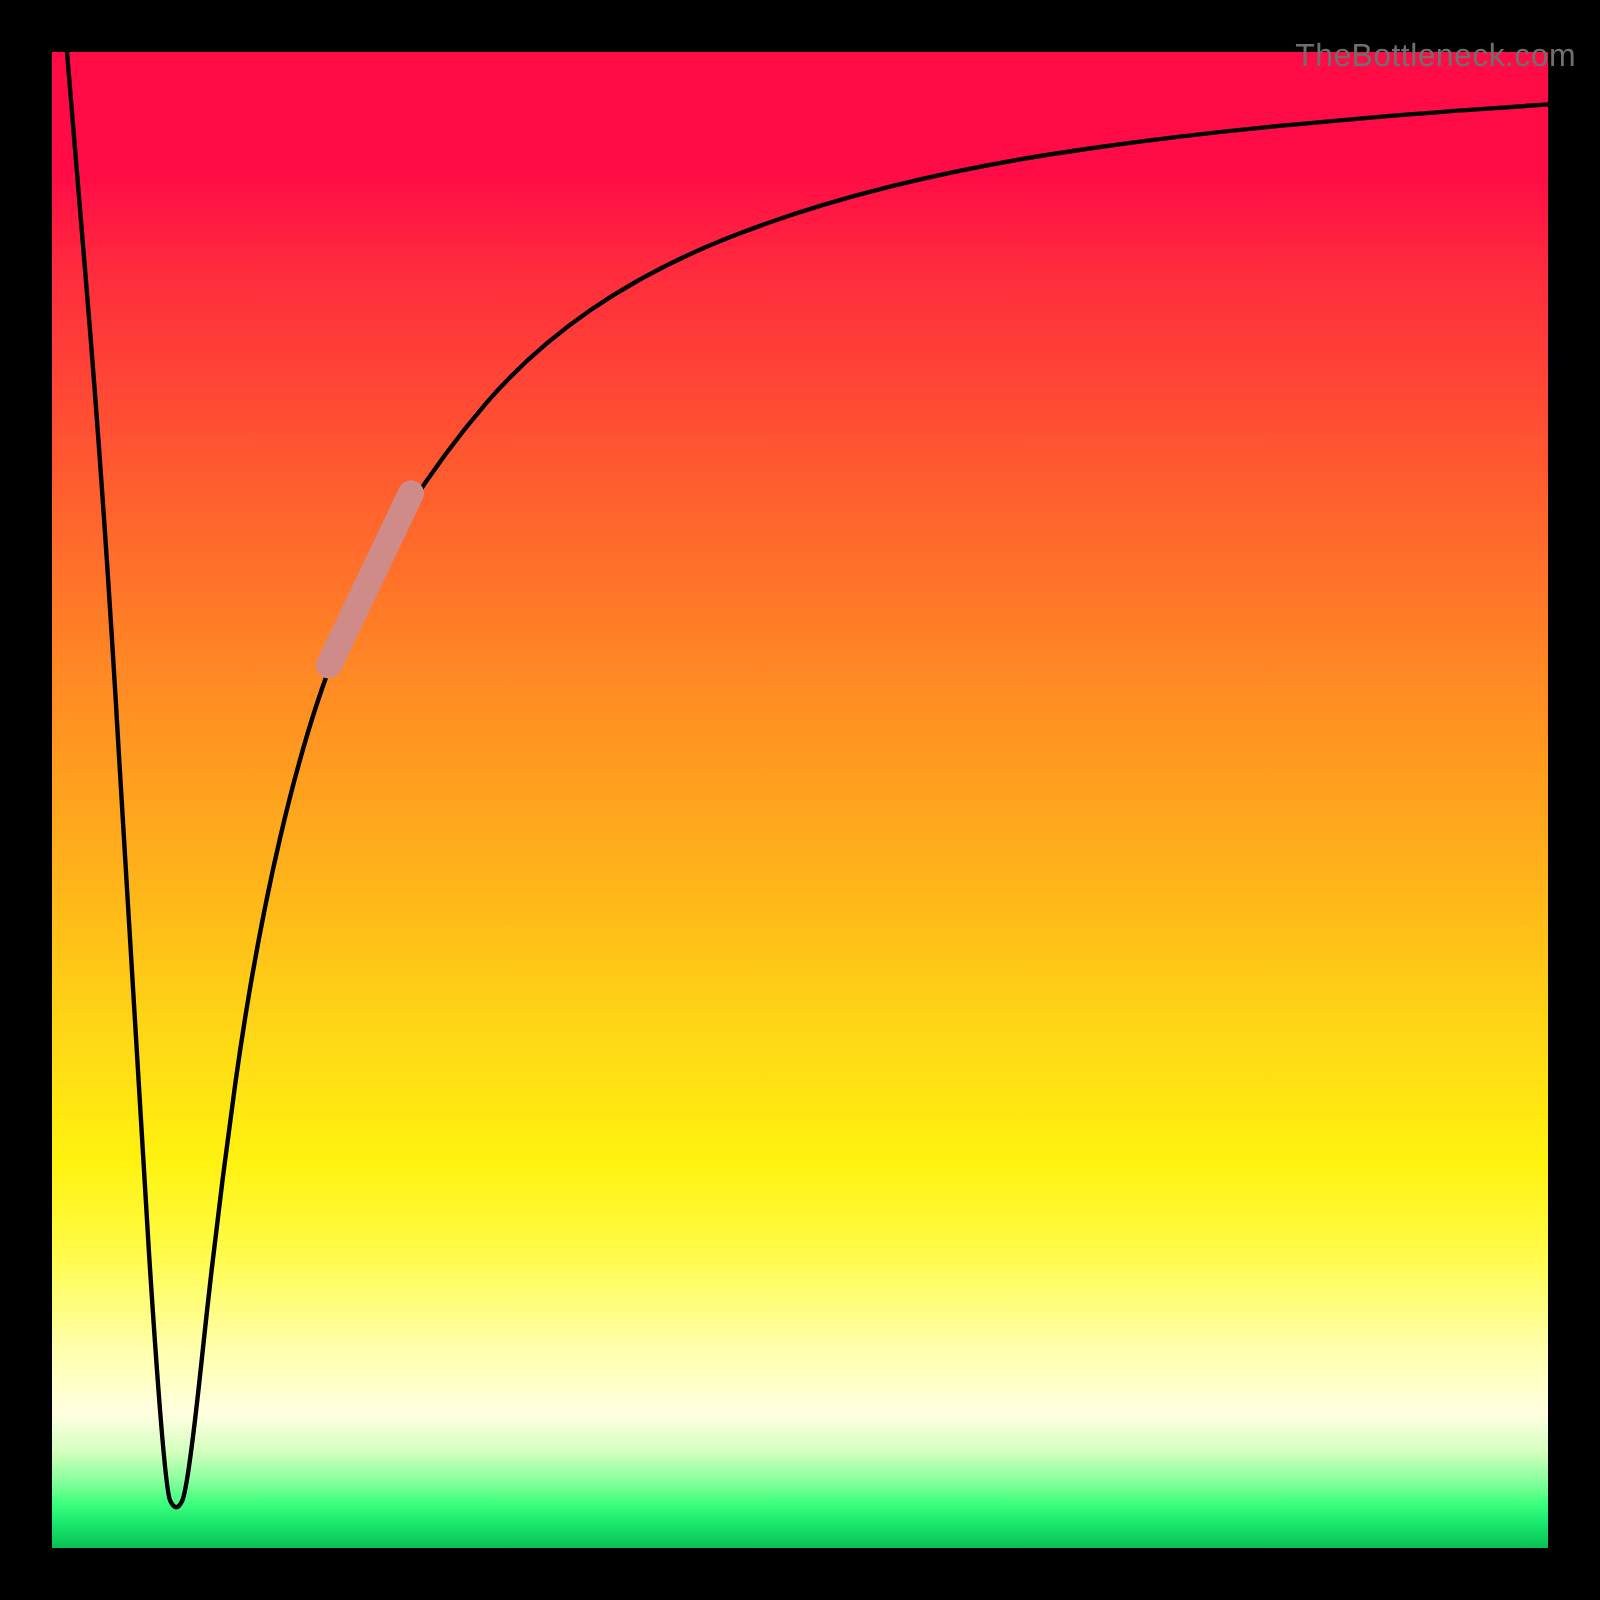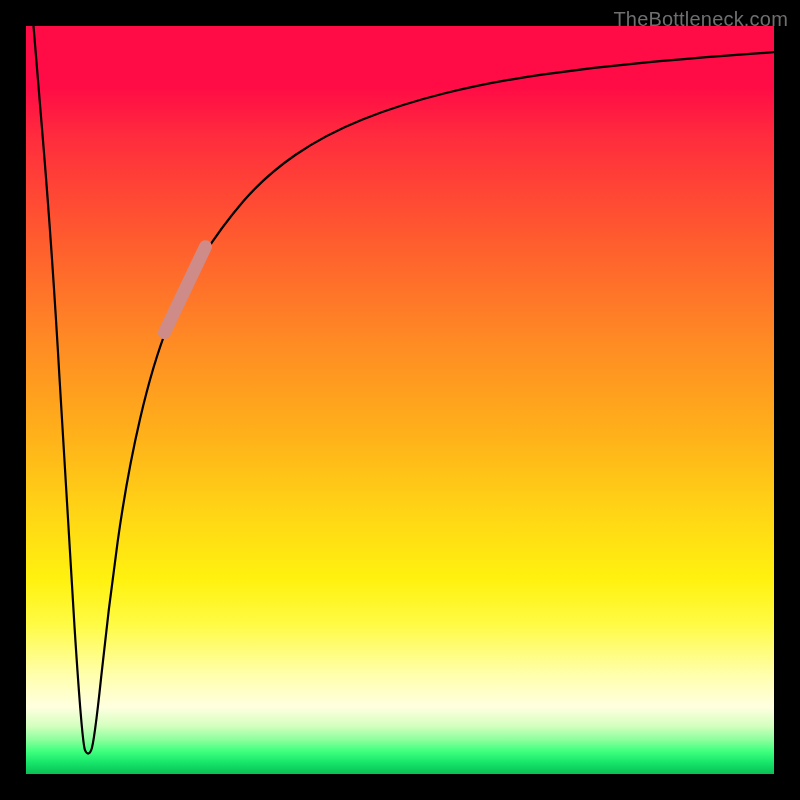--- a/index.html
+++ b/index.html
@@ -12,24 +12,24 @@
     font-family: Arial, Helvetica, sans-serif;
   }
   .frame {
     position: relative;
     width: 800px;
     height: 800px;
     background: #000;
   }
   .watermark {
     position: absolute;
-    top: 8px;
+    top: 20px;
     right: 12px;
     color: #6f6f6f;
-    font-size: 20px;
+    font-size: 16px;
     font-weight: 500;
     letter-spacing: 0.2px;
     user-select: none;
     z-index: 10;
   }
   .plot {
     position: absolute;
     left: 26px;
     top: 26px;
     width: 748px;

